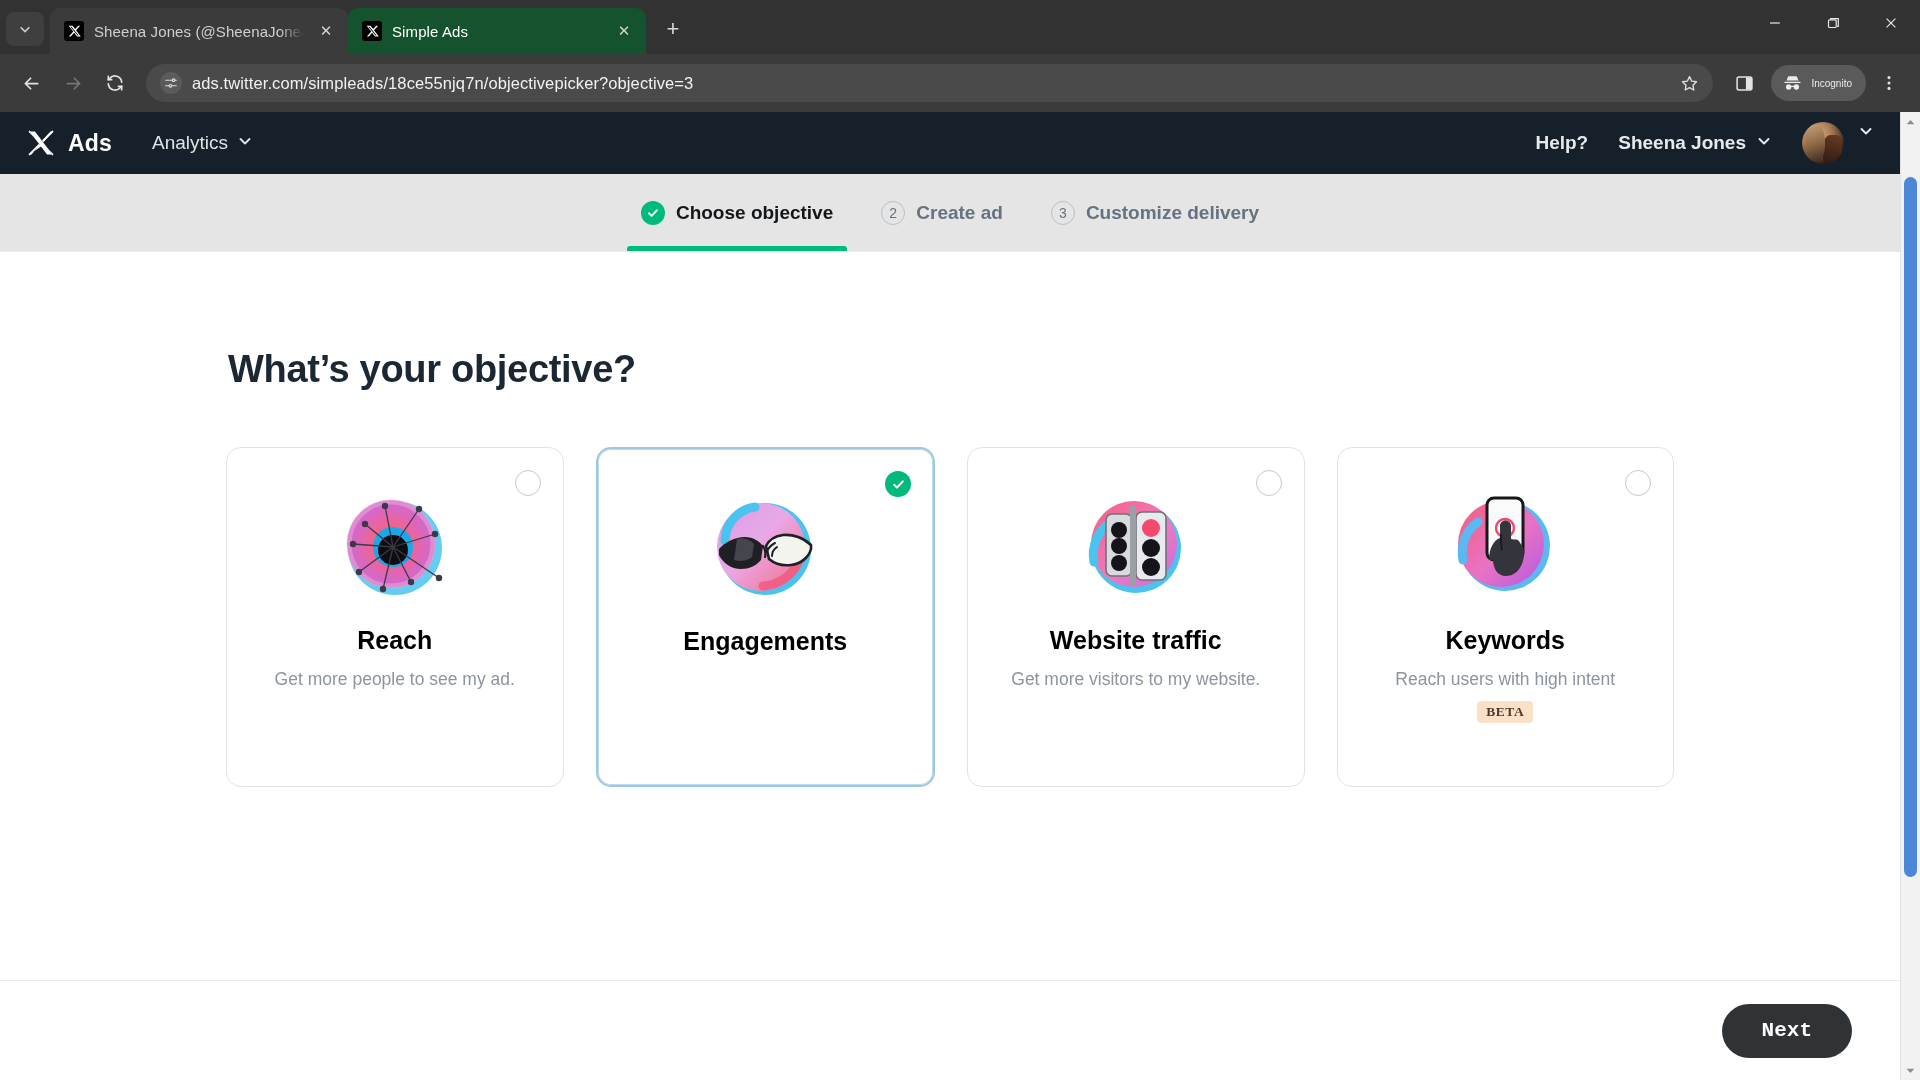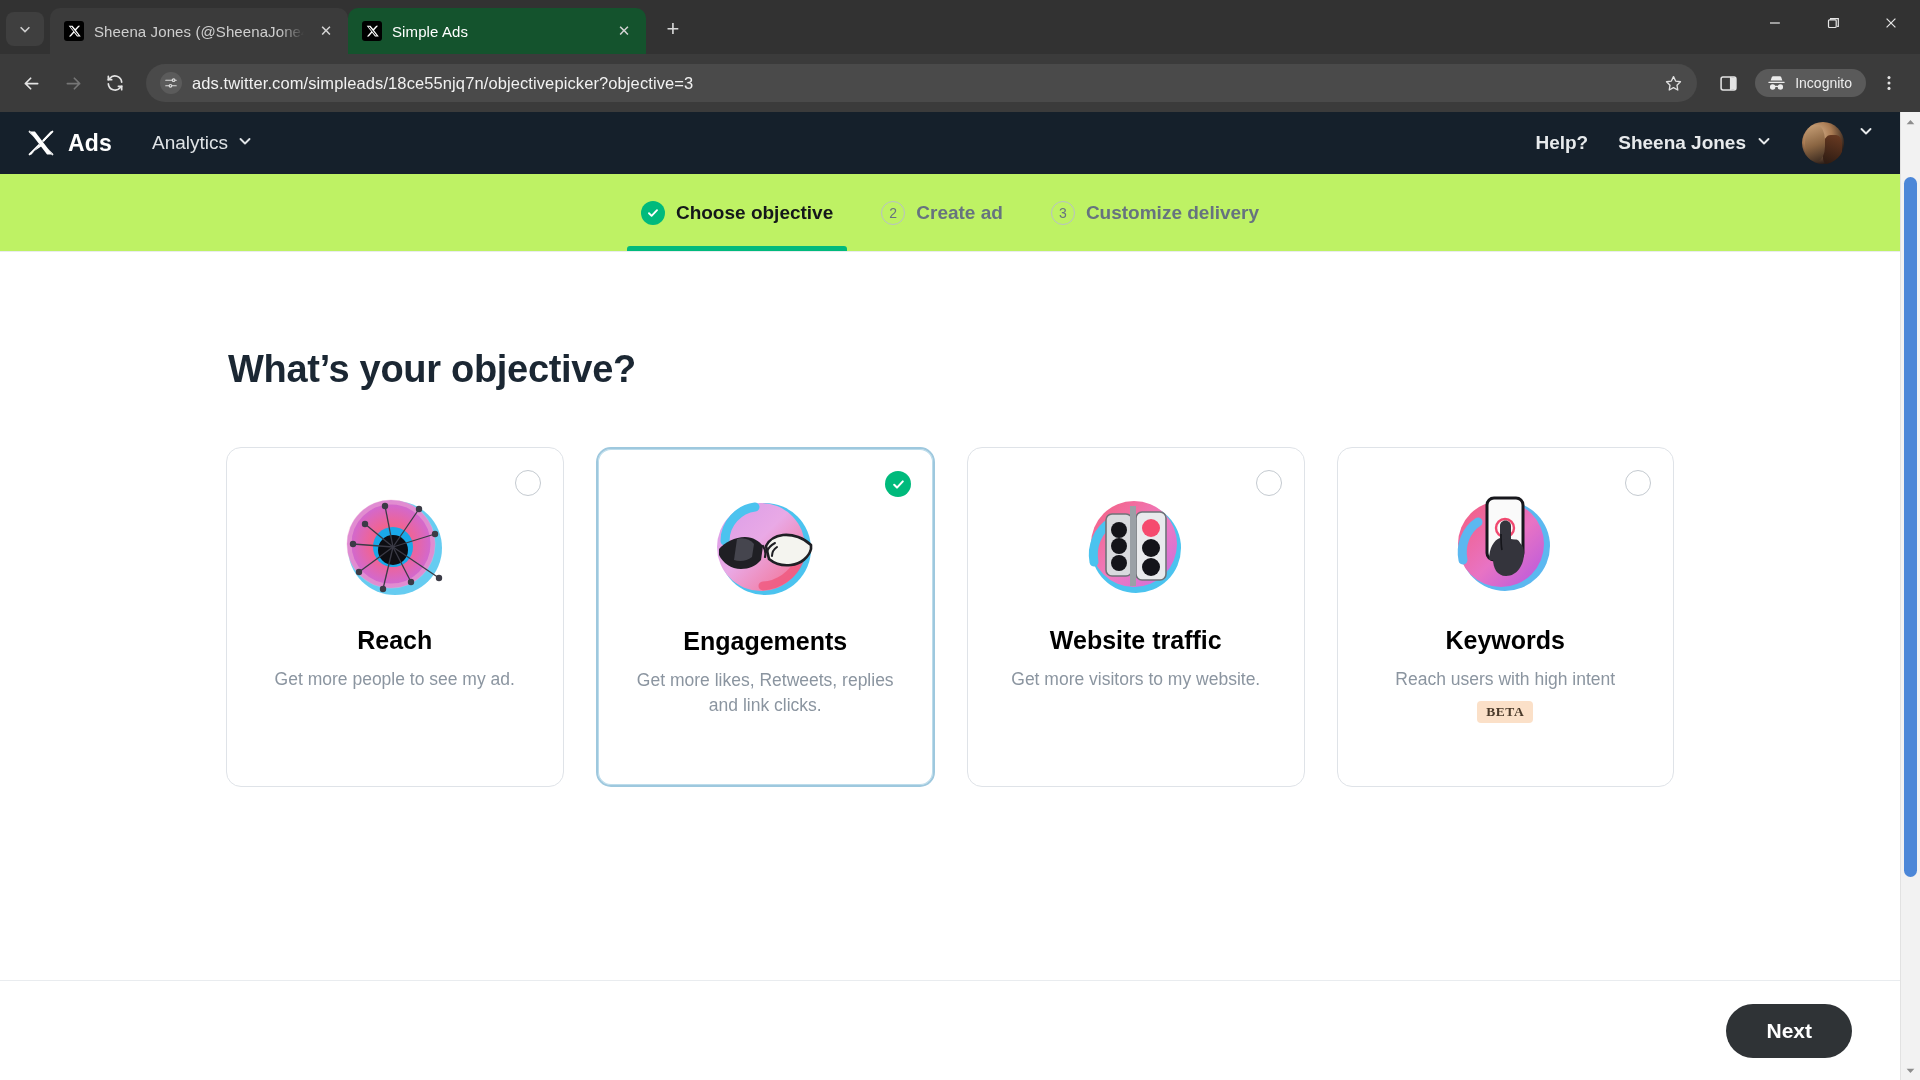--- a/index.html
+++ b/index.html
@@ -72,22 +72,22 @@
   .omnibox .site-icon { width: 22px; height: 22px; border-radius: 50%; background:#5b5b5b;
     display:flex; align-items:center; justify-content:center; color:#dcdcdc; flex:0 0 22px;}
   .omnibox .url {
     color: #f1f1f1; font-size: 16.5px; white-space: nowrap; overflow:hidden;
     flex: 1 1 auto; letter-spacing: .1px;
   }
   .omnibox .star { width: 32px; height: 32px; display:flex;align-items:center;justify-content:center;color:#e0e0e0;flex:0 0 32px;}
   .tb-icon { width: 38px; height: 38px; border-radius: 50%;
     display:flex; align-items:center; justify-content:center; color:#e4e4e4; flex:0 0 38px;}
   .incognito {
-    height: 28px; border-radius: 19px; background: #5a5a5a; display:flex; align-items:center;
-    gap: 8px; padding: 0 14px 0 11px; color:#ececec; font-size: 14px; margin-left: 4px;
+    height: 36px; border-radius: 19px; background: #5a5a5a; display:flex; align-items:center;
+    gap: 8px; padding: 0 14px 0 11px; color:#ececec; font-size: 10px; margin-left: 4px;
   }
 
   
   .viewport { flex: 1 1 auto; position: relative; background:#fff; display:flex; }
   .page { flex: 1 1 auto; position: relative; background:#fff; overflow:hidden; }
 
   
   .ads-nav {
     height: 62px; background: #15202b; display:flex; align-items:center;
     padding: 0 26px; color:#fff;
@@ -114,21 +114,21 @@
   }
   .avatar::before{
     content:""; position:absolute; right:4%; bottom:0; width:46%; height:70%;
     background: linear-gradient(200deg,#6b3b22 0%, #2b1a12 100%);
     border-radius: 40% 30% 10% 20%;
   }
   .chev { display:inline-block; }
 
   
   .steps-bar {
-    height: 78px; background:#bef264; border-bottom: 1px solid #e9ecef;
+    height: 78px; background:#e5e5e5; border-bottom: 1px solid #e9ecef;
     display:flex; align-items: stretch; justify-content: center; gap: 0px;
   }
   .step {
     display:flex; align-items:center; gap: 11px; padding: 0 14px;
     position: relative; font-size: 19px;
   }
   .step + .step { margin-left: 20px; }
   .step .badge-done {
     width: 24px; height: 24px; border-radius:50%; background:#00ba7c;
     display:flex;align-items:center;justify-content:center; color:#fff; flex:0 0 24px;
@@ -181,21 +181,21 @@
 
   
   .footer {
     position: absolute; left:0; right:0; bottom: 0; height: 100px;
     border-top: 1px solid #e9ecef; background: #fff;
     display:flex; align-items:center; justify-content:flex-end; padding-right: 48px;
   }
   .next-btn {
     background: #2f3336; color: #fff; border: none; border-radius: 30px;
     padding: 0 40px; height: 54px; font-size: 21px; font-weight: 700;
-    font-family: Liberation Sans, sans-serif; cursor: pointer; position: relative;
+    font-family: Liberation Mono, monospace; cursor: pointer; position: relative;
   }
 
   
   .pagescroll {
     width: 20px; flex: 0 0 20px; background: #f2f2f2; position: relative;
     border-left: 1px solid #e2e2e2; display:flex; flex-direction:column; align-items:center;
   }
   .sb-arrow { height: 20px; width: 20px; display:flex;align-items:center;justify-content:center; color:#8d8d8d; flex:0 0 20px;}
   .sb-track { flex: 1 1 auto; width: 100%; position: relative; }
   .sb-thumb {
@@ -459,21 +459,20 @@
                   <g>
                     <path d="M16 62c6-7 16-12 26-12 8 0 14 4 18 9l-2 14c-5 6-12 9-20 9-10 0-18-6-22-14z" fill="#1f1f24"></path>
                     <path d="M34 52c6-2 13 0 17 5l-2 13c-5 4-12 5-18 3z" fill="#45454e"></path>
                     <path d="M108 58c-7-7-18-11-28-10-8 1-14 5-17 11l3 13c6 5 14 7 22 6 10-1 18-8 20-16z" fill="#f4f4ef" stroke="#1f1f24" stroke-width="2.6" stroke-linejoin="round"></path>
                     <path d="M72 56c-4 2-7 5-8 9m10-5c-3 2-5 5-5 9" stroke="#1f1f24" stroke-width="2" fill="none" stroke-linecap="round"></path>
                     <path d="M60 59c2 3 3 7 2 11" stroke="#1f1f24" stroke-width="2.2" fill="none" stroke-linecap="round"></path>
                   </g>
                 </svg>
               </div>
               <div class="card-title">Engagements</div>
-              <div class="card-desc">Get more likes, Retweets, replies and link clicks.</div>
             </div>
 
             <div class="card">
               <span class="radio"></span>
               <div class="card-art">
                 <svg viewBox="0 0 124 124" width="124" height="124">
                   <defs>
                     <linearGradient id="wt" x1="0" y1="0" x2="1" y2="1">
                       <stop offset="0%" stop-color="#f4607f"></stop>
                       <stop offset="55%" stop-color="#ef7ac0"></stop>

